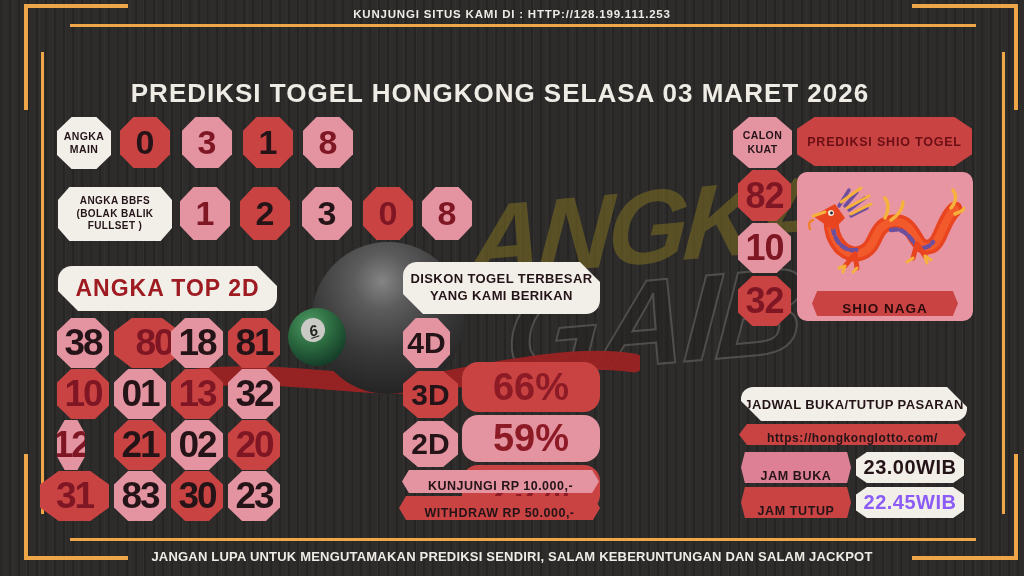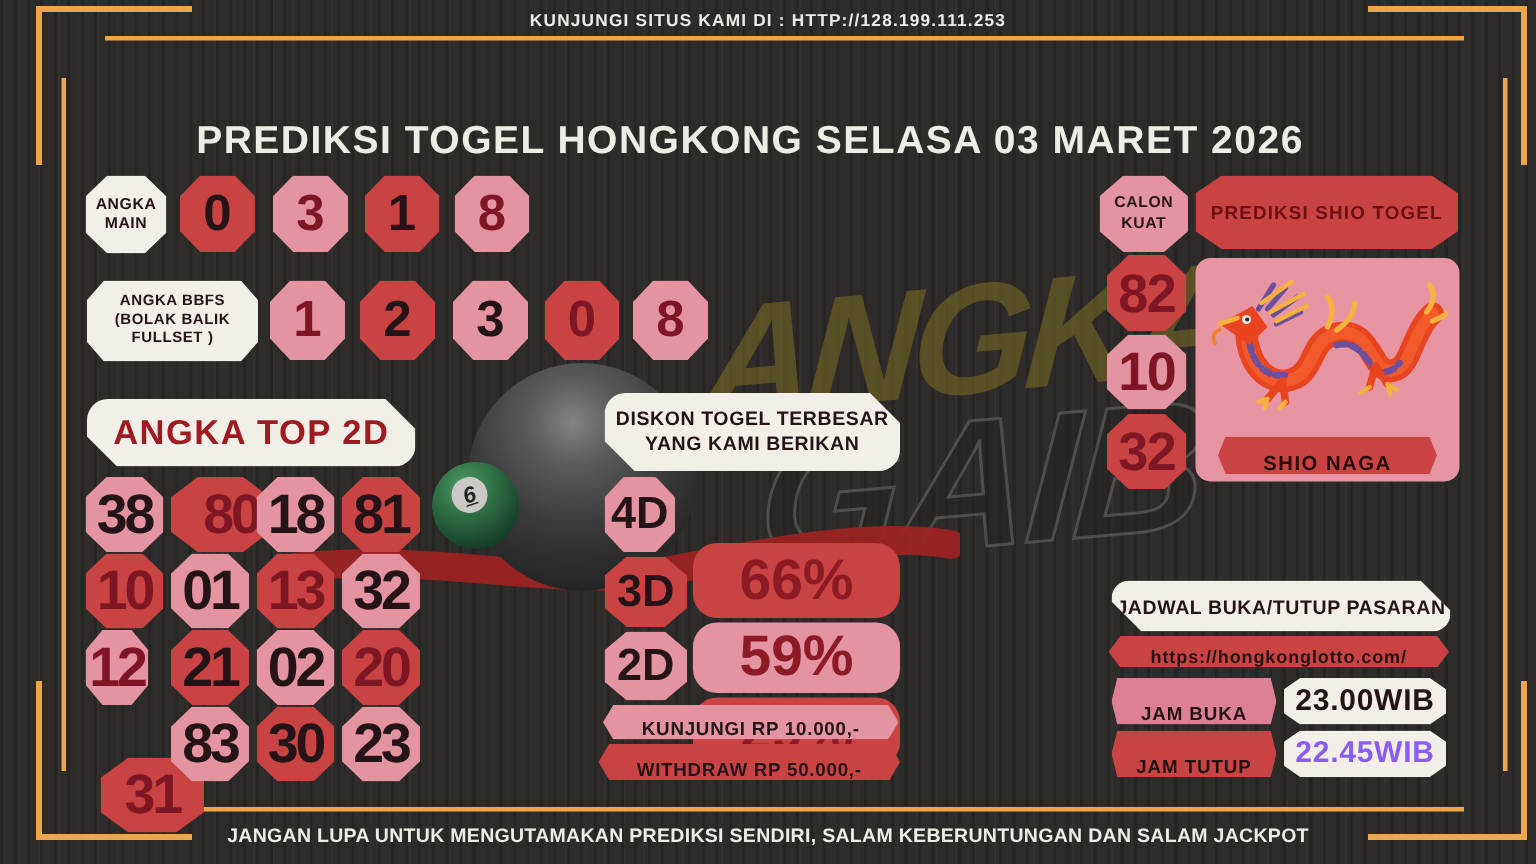--- a/index.html
+++ b/index.html
@@ -94,25 +94,25 @@
     <span style="font-size:23px;font-weight:800;letter-spacing:1px;color:#9e1b22;">ANGKA TOP 2D</span>
   </div>
   <div class="abs oct bg-pink flex cellnum fg-dark" style="left:57px;top:318px;width:52px;height:50px;z-index:5;">38</div>
   <div class="abs oct bg-red flex cellnum fg-maroon" style="left:114px;top:318px;width:52px;height:50px;z-index:5;padding-left:14px;">80</div>
   <div class="abs oct bg-pink flex cellnum fg-dark" style="left:171px;top:318px;width:52px;height:50px;z-index:5;">18</div>
   <div class="abs oct bg-red flex cellnum fg-dark" style="left:228px;top:318px;width:52px;height:50px;z-index:5;">81</div>
   <div class="abs oct bg-red flex cellnum fg-maroon" style="left:57px;top:369px;width:52px;height:50px;z-index:5;">10</div>
   <div class="abs oct bg-pink flex cellnum fg-dark" style="left:114px;top:369px;width:52px;height:50px;z-index:5;">01</div>
   <div class="abs oct bg-red flex cellnum fg-maroon" style="left:171px;top:369px;width:52px;height:50px;z-index:5;">13</div>
   <div class="abs oct bg-pink flex cellnum fg-dark" style="left:228px;top:369px;width:52px;height:50px;z-index:5;">32</div>
-  <div class="abs oct bg-pink flex cellnum fg-maroon" style="left:57px;top:420px;width:42px;height:50px;z-index:5;">12</div>
+  <div class="abs oct bg-pink flex cellnum fg-maroon" style="left:57px;top:420px;width:28px;height:50px;z-index:5;">12</div>
   <div class="abs oct bg-red flex cellnum fg-dark" style="left:114px;top:420px;width:52px;height:50px;z-index:5;">21</div>
   <div class="abs oct bg-pink flex cellnum fg-dark" style="left:171px;top:420px;width:52px;height:50px;z-index:5;">02</div>
   <div class="abs oct bg-red flex cellnum fg-maroon" style="left:228px;top:420px;width:52px;height:50px;z-index:5;">20</div>
-  <div class="abs oct bg-red flex cellnum fg-maroon" style="left:67px;top:471px;width:69px;height:50px;z-index:5;margin-top:34px;">31</div>
+  <div class="abs oct bg-red flex cellnum fg-maroon" style="left:40px;top:471px;width:69px;height:50px;z-index:5;">31</div>
   <div class="abs oct bg-pink flex cellnum fg-dark" style="left:114px;top:471px;width:52px;height:50px;z-index:5;">83</div>
   <div class="abs oct bg-red flex cellnum fg-dark" style="left:171px;top:471px;width:52px;height:50px;z-index:5;">30</div>
   <div class="abs oct bg-pink flex cellnum fg-dark" style="left:228px;top:471px;width:52px;height:50px;z-index:5;">23</div>
 
   <div class="abs cutbox bg-cream flex" style="left:403px;top:262px;width:197px;height:52px;z-index:5;">
     <div style="font-size:13px;font-weight:700;line-height:1.3;letter-spacing:.4px;color:#241418;">
       <span>DISKON TOGEL TERBESAR</span><br>
       <span>YANG KAMI BERIKAN</span>
     </div>
   </div>

